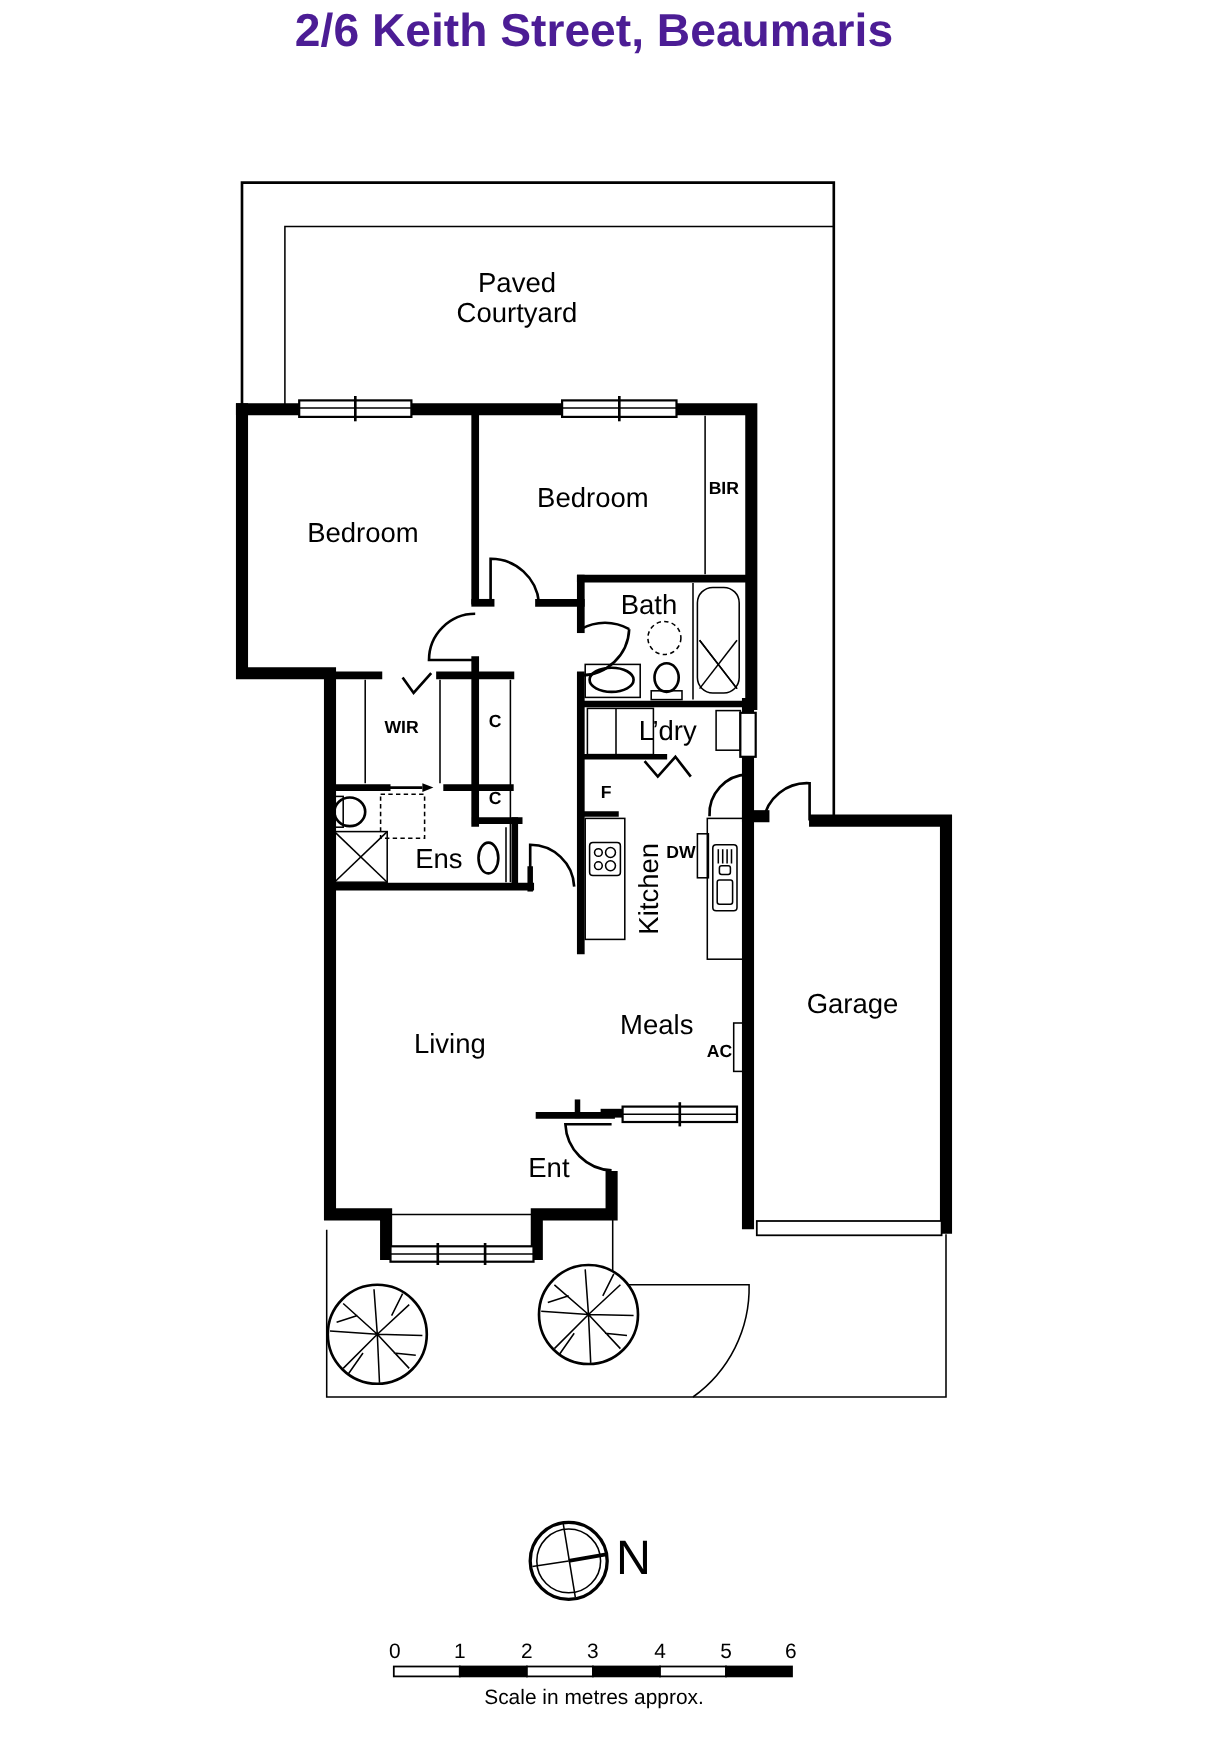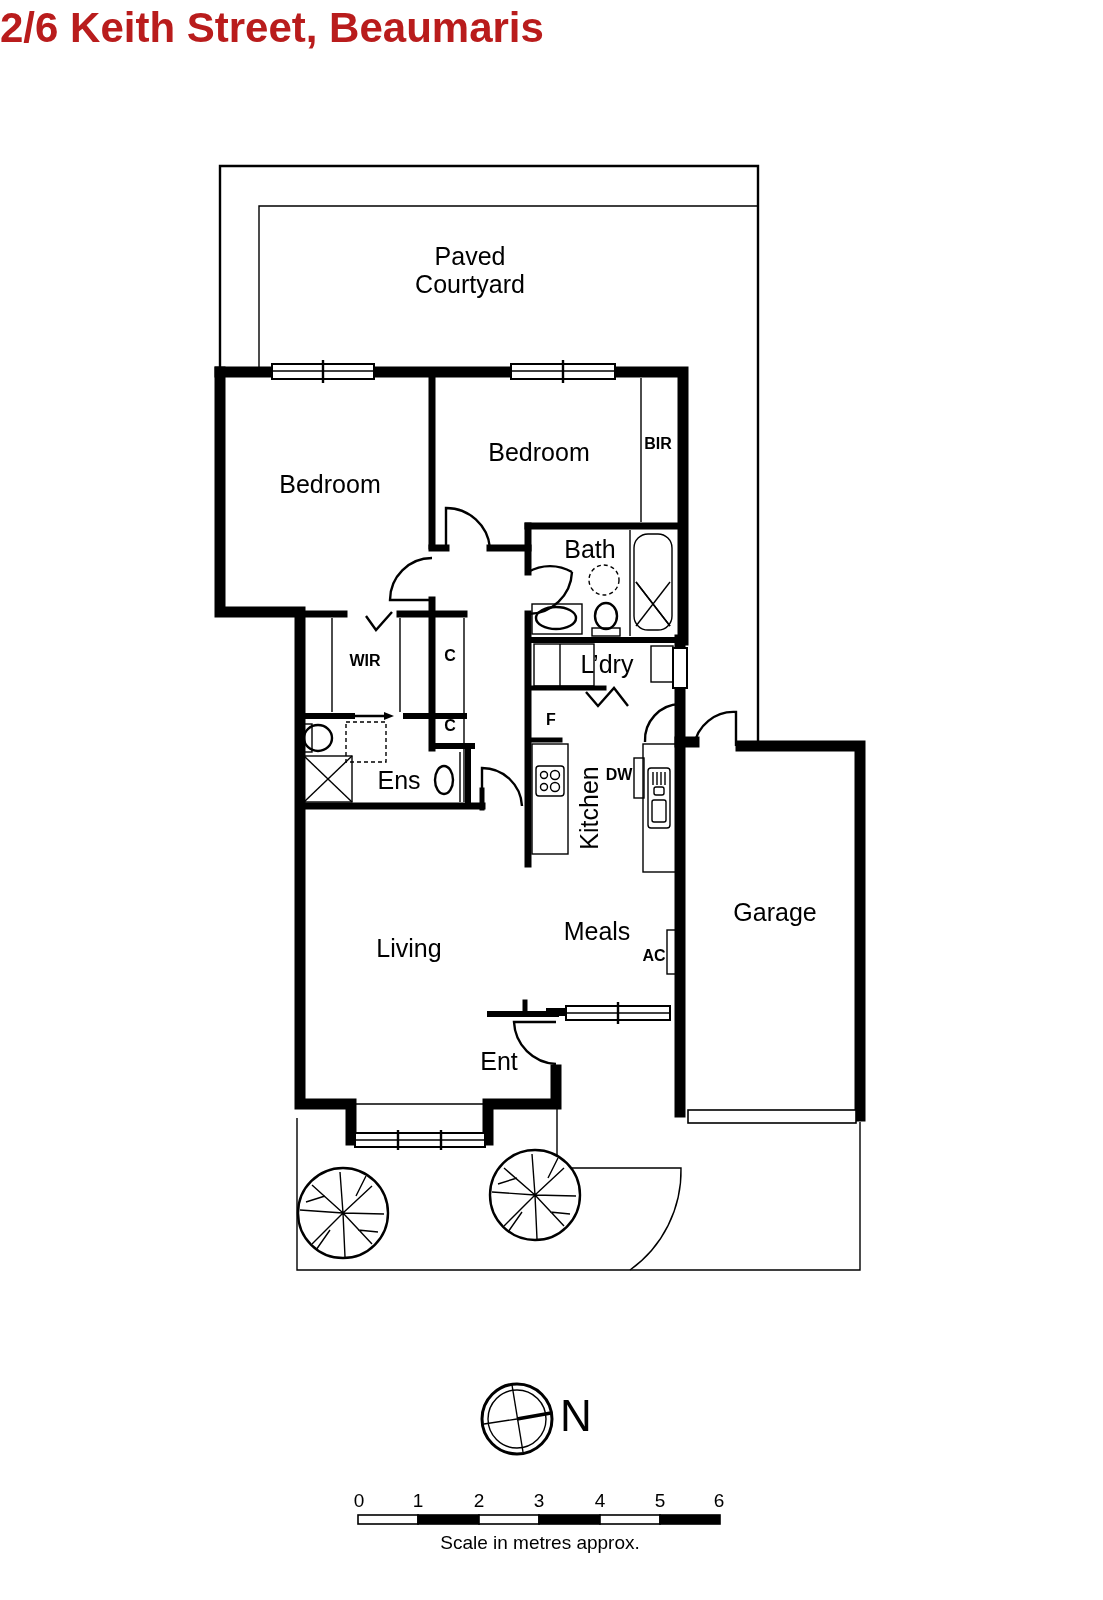--- a/index.html
+++ b/index.html
@@ -1,17 +1,17 @@
 <!DOCTYPE html>
 <html><head>
 <meta charset="utf-8">
 <style>
   html,body{margin:0;padding:0;background:#ffffff;}
   body{width:1103px;height:1600px;position:relative;overflow:hidden;font-family:"Liberation Sans",sans-serif;}
-  .title{position:absolute;left:0;top:4px;width:1080px;font-size:42px;font-weight:bold;color:#b91c1c;letter-spacing:0px;}
+  .title{position:absolute;left:0;top:4px;width:1080px;text-align:center;font-size:42px;font-weight:bold;color:#4c1d95;letter-spacing:0px;}
   svg{position:absolute;left:0;top:0;}
   .lbl{font-family:"Liberation Sans",sans-serif;font-size:25px;fill:#000;}
   .lbl-s{font-family:"Liberation Sans",sans-serif;font-size:16px;font-weight:bold;fill:#000;}
   .lbl-n{font-family:"Liberation Sans",sans-serif;font-size:44px;fill:#000;}
   .lbl-t{font-family:"Liberation Sans",sans-serif;font-size:19px;fill:#000;}
   .wall{fill:none;stroke:#000;stroke-width:11;stroke-linecap:square;}
   .thin{fill:none;stroke:#000;stroke-width:1.4;}
   .med{fill:none;stroke:#000;stroke-width:2.4;}
 </style>
 </head>

